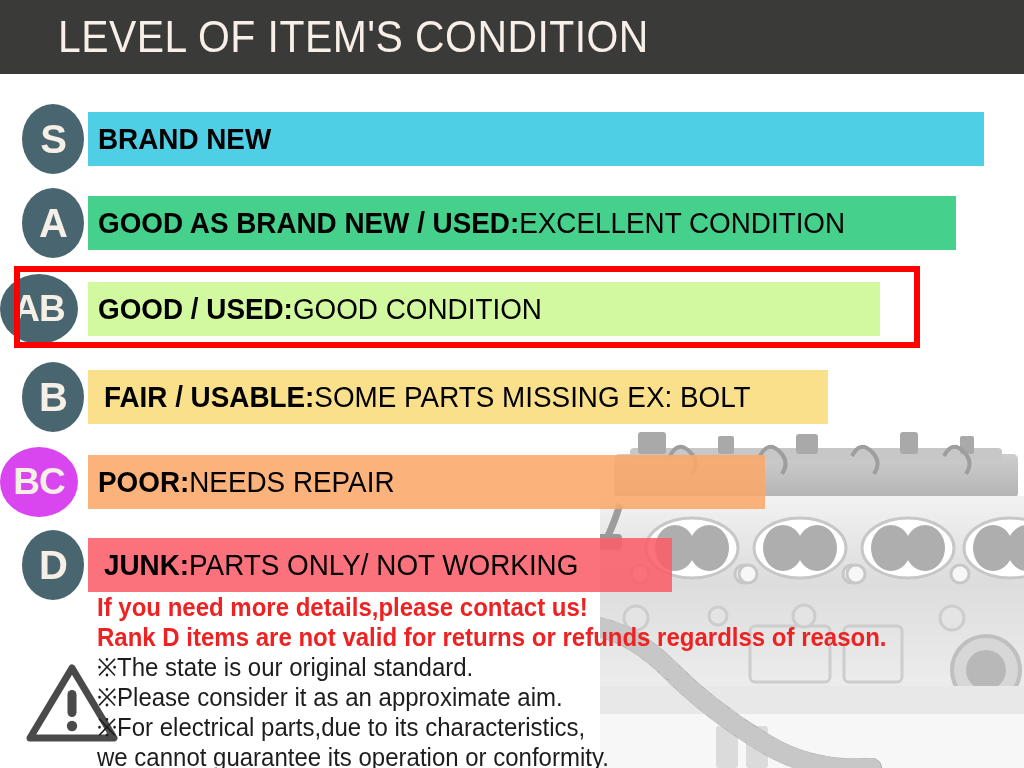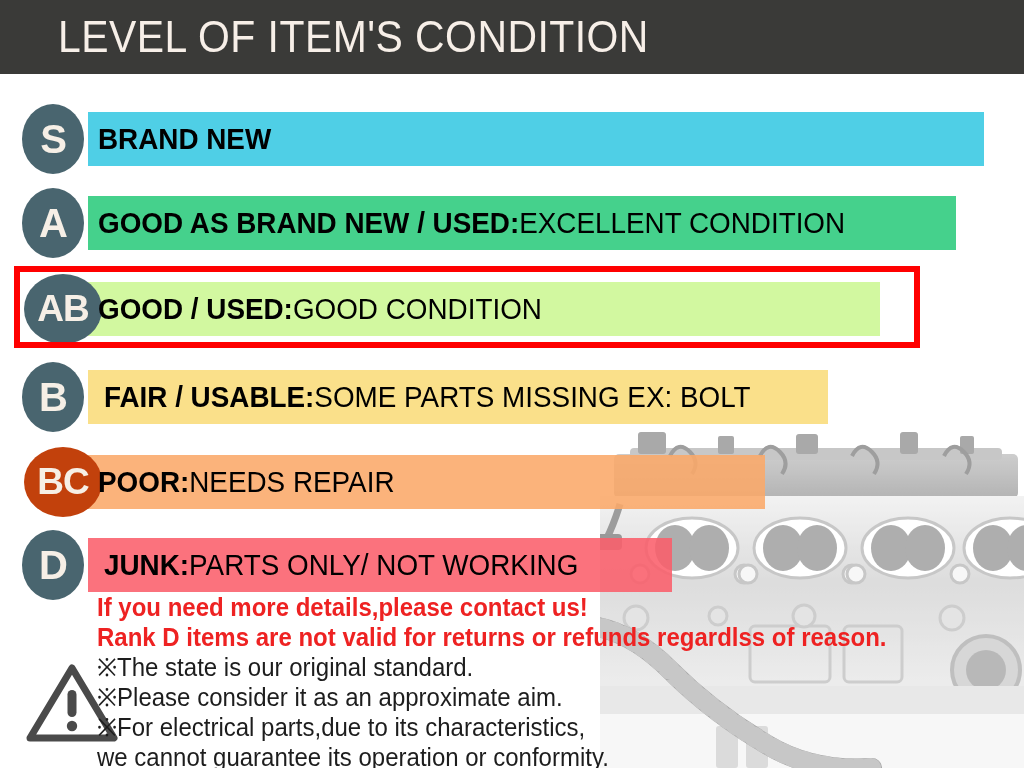--- a/index.html
+++ b/index.html
@@ -73,21 +73,21 @@
     font-size: 40px;
     font-weight: 700;
     display: flex;
     align-items: center;
     justify-content: center;
     letter-spacing: -1px;
     z-index: 4;
   }
   .rank-badge.wide {
     width: 78px;
-    left: 24px;
+    left: 0;
     font-size: 37px;
   }
   .rank-text {
     position: absolute;
     left: 98px;
     top: 8px;
     height: 54px;
     display: flex;
     align-items: center;
     font-size: 29px;
@@ -299,21 +299,21 @@
   <div class="rank-bar" style="background: rgb(250, 224, 138);"></div>
   <div class="rank-badge" style="background: rgb(73, 101, 111); color: rgb(246, 239, 230);">B</div>
   <div class="rank-text">
     <span class="strong">FAIR / USABLE:</span>
       <span class="normal"> SOME PARTS MISSING EX: BOLT</span>
   </div>
 </div>
 
 <div class="rank-row" id="row-bc">
   <div class="rank-bar" style="background: rgb(250, 168, 105);"></div>
-  <div class="rank-badge wide" style="background: #c2410c; color: rgb(246, 239, 230);">BC</div>
+  <div class="rank-badge wide" style="background: #d946ef; color: rgb(246, 239, 230);">BC</div>
   <div class="rank-text">
     <span class="strong">POOR:</span>
       <span class="normal"> NEEDS REPAIR</span>
   </div>
 </div>
 
 <div class="rank-row" id="row-d">
   <div class="rank-bar" style="background: rgb(250, 95, 107);"></div>
   <div class="rank-badge" style="background: rgb(73, 101, 111); color: rgb(246, 239, 230);">D</div>
   <div class="rank-text">

